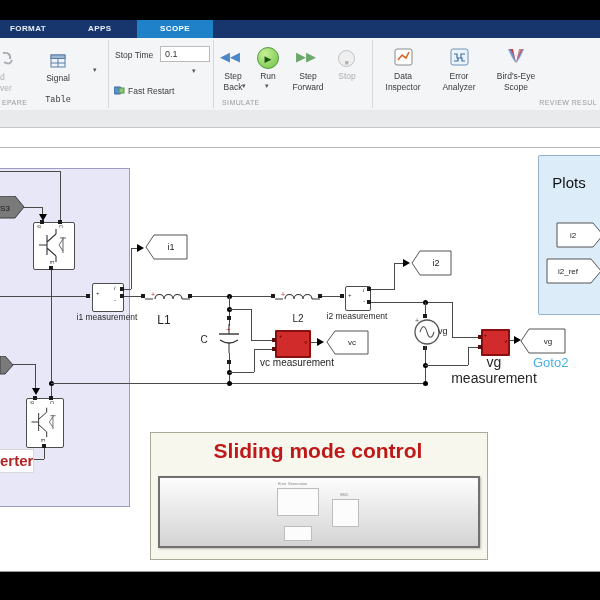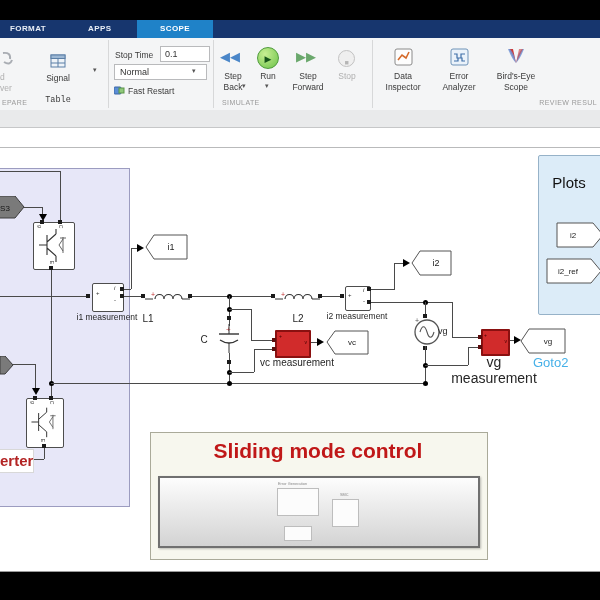--- a/index.html
+++ b/index.html
@@ -74,21 +74,20 @@
         <line x1="1" y1="9" x2="15" y2="9" stroke="#5b7fa6"></line>
       </svg>
   </div>
   <div class="btn-l1" style="left:33px;top:73px;width:50px;">Signal</div>
   <div class="btn-l1" style="left:33px;top:95px;width:50px;font-family:Liberation Mono, monospace;">Table</div>
   <div class="abs caret" style="left:93px;top:66px;">▾</div>
   <div class="seclabel" style="left:2px;top:99px;">EPARE</div>
 
   <div class="btn-l1" style="left:115px;top:50px;width:44px;text-align:left;">Stop Time</div>
   <div class="field" style="left:160px;top:46px;width:44px;height:14px;line-height:14px;padding-left:4px;">0.1</div>
-  <div class="field" style="left:114px;top:64px;width:86px;height:14px;line-height:14px;padding-left:5px;">Normal</div>
   <div class="abs caret" style="left:192px;top:67px;">▾</div>
   <div class="abs" style="left:114px;top:86px;">
     <svg width="11" height="9">
         <rect x="0" y="1" width="7" height="7" rx="1" fill="#5b8dd6" stroke="#3b66a6"></rect>
         <rect x="5" y="2" width="5" height="5" fill="#8fc97a" stroke="#5a9447"></rect>
       </svg>
   </div>
   <div class="btn-l1" style="left:128px;top:86px;width:60px;text-align:left;">Fast Restart</div>
 
   <div class="abs" style="left:220px;top:48px;width:22px;height:18px;color:var(--stepblue,#4a86c8);font-size:13px;line-height:18px;">◀◀</div>
@@ -270,21 +269,21 @@
     <div class="abs" style="left:145px;top:140px;">
       <svg width="46" height="14">
           <path d="M0 11 h8" stroke="#333" fill="none"></path>
           <path d="M10 11 a4.5 4.5 0 0 1 9 0 a4.5 4.5 0 0 1 9 0 a4.5 4.5 0 0 1 9 0" stroke="#333" fill="none" stroke-width="1.2"></path>
           <path d="M37 11 h8" stroke="#333" fill="none"></path>
           <text x="6" y="9" font-size="7" fill="#c03030">+</text>
         </svg>
     </div>
     <div class="port" style="left:141px;top:146px;"></div>
     <div class="port" style="left:188px;top:146px;"></div>
-    <div class="lbl" style="left:134px;top:165px;width:28px;font-size:10px;">L1</div>
+    <div class="lbl" style="left:150px;top:165px;width:28px;font-size:12px;">L1</div>
 
     <div class="abs" style="left:218px;top:176px;">
       <svg width="24" height="30">
           <text x="8" y="8" font-size="8" fill="#c03030">+</text>
           <line x1="11" y1="0" x2="11" y2="10" stroke="#333"></line>
           <line x1="1" y1="10" x2="21" y2="10" stroke="#333" stroke-width="1.4"></line>
           <path d="M2 16 Q11 22 20 16" stroke="#333" fill="none" stroke-width="1.3"></path>
           <line x1="11" y1="19" x2="11" y2="29" stroke="#333"></line>
         </svg>
     </div>

